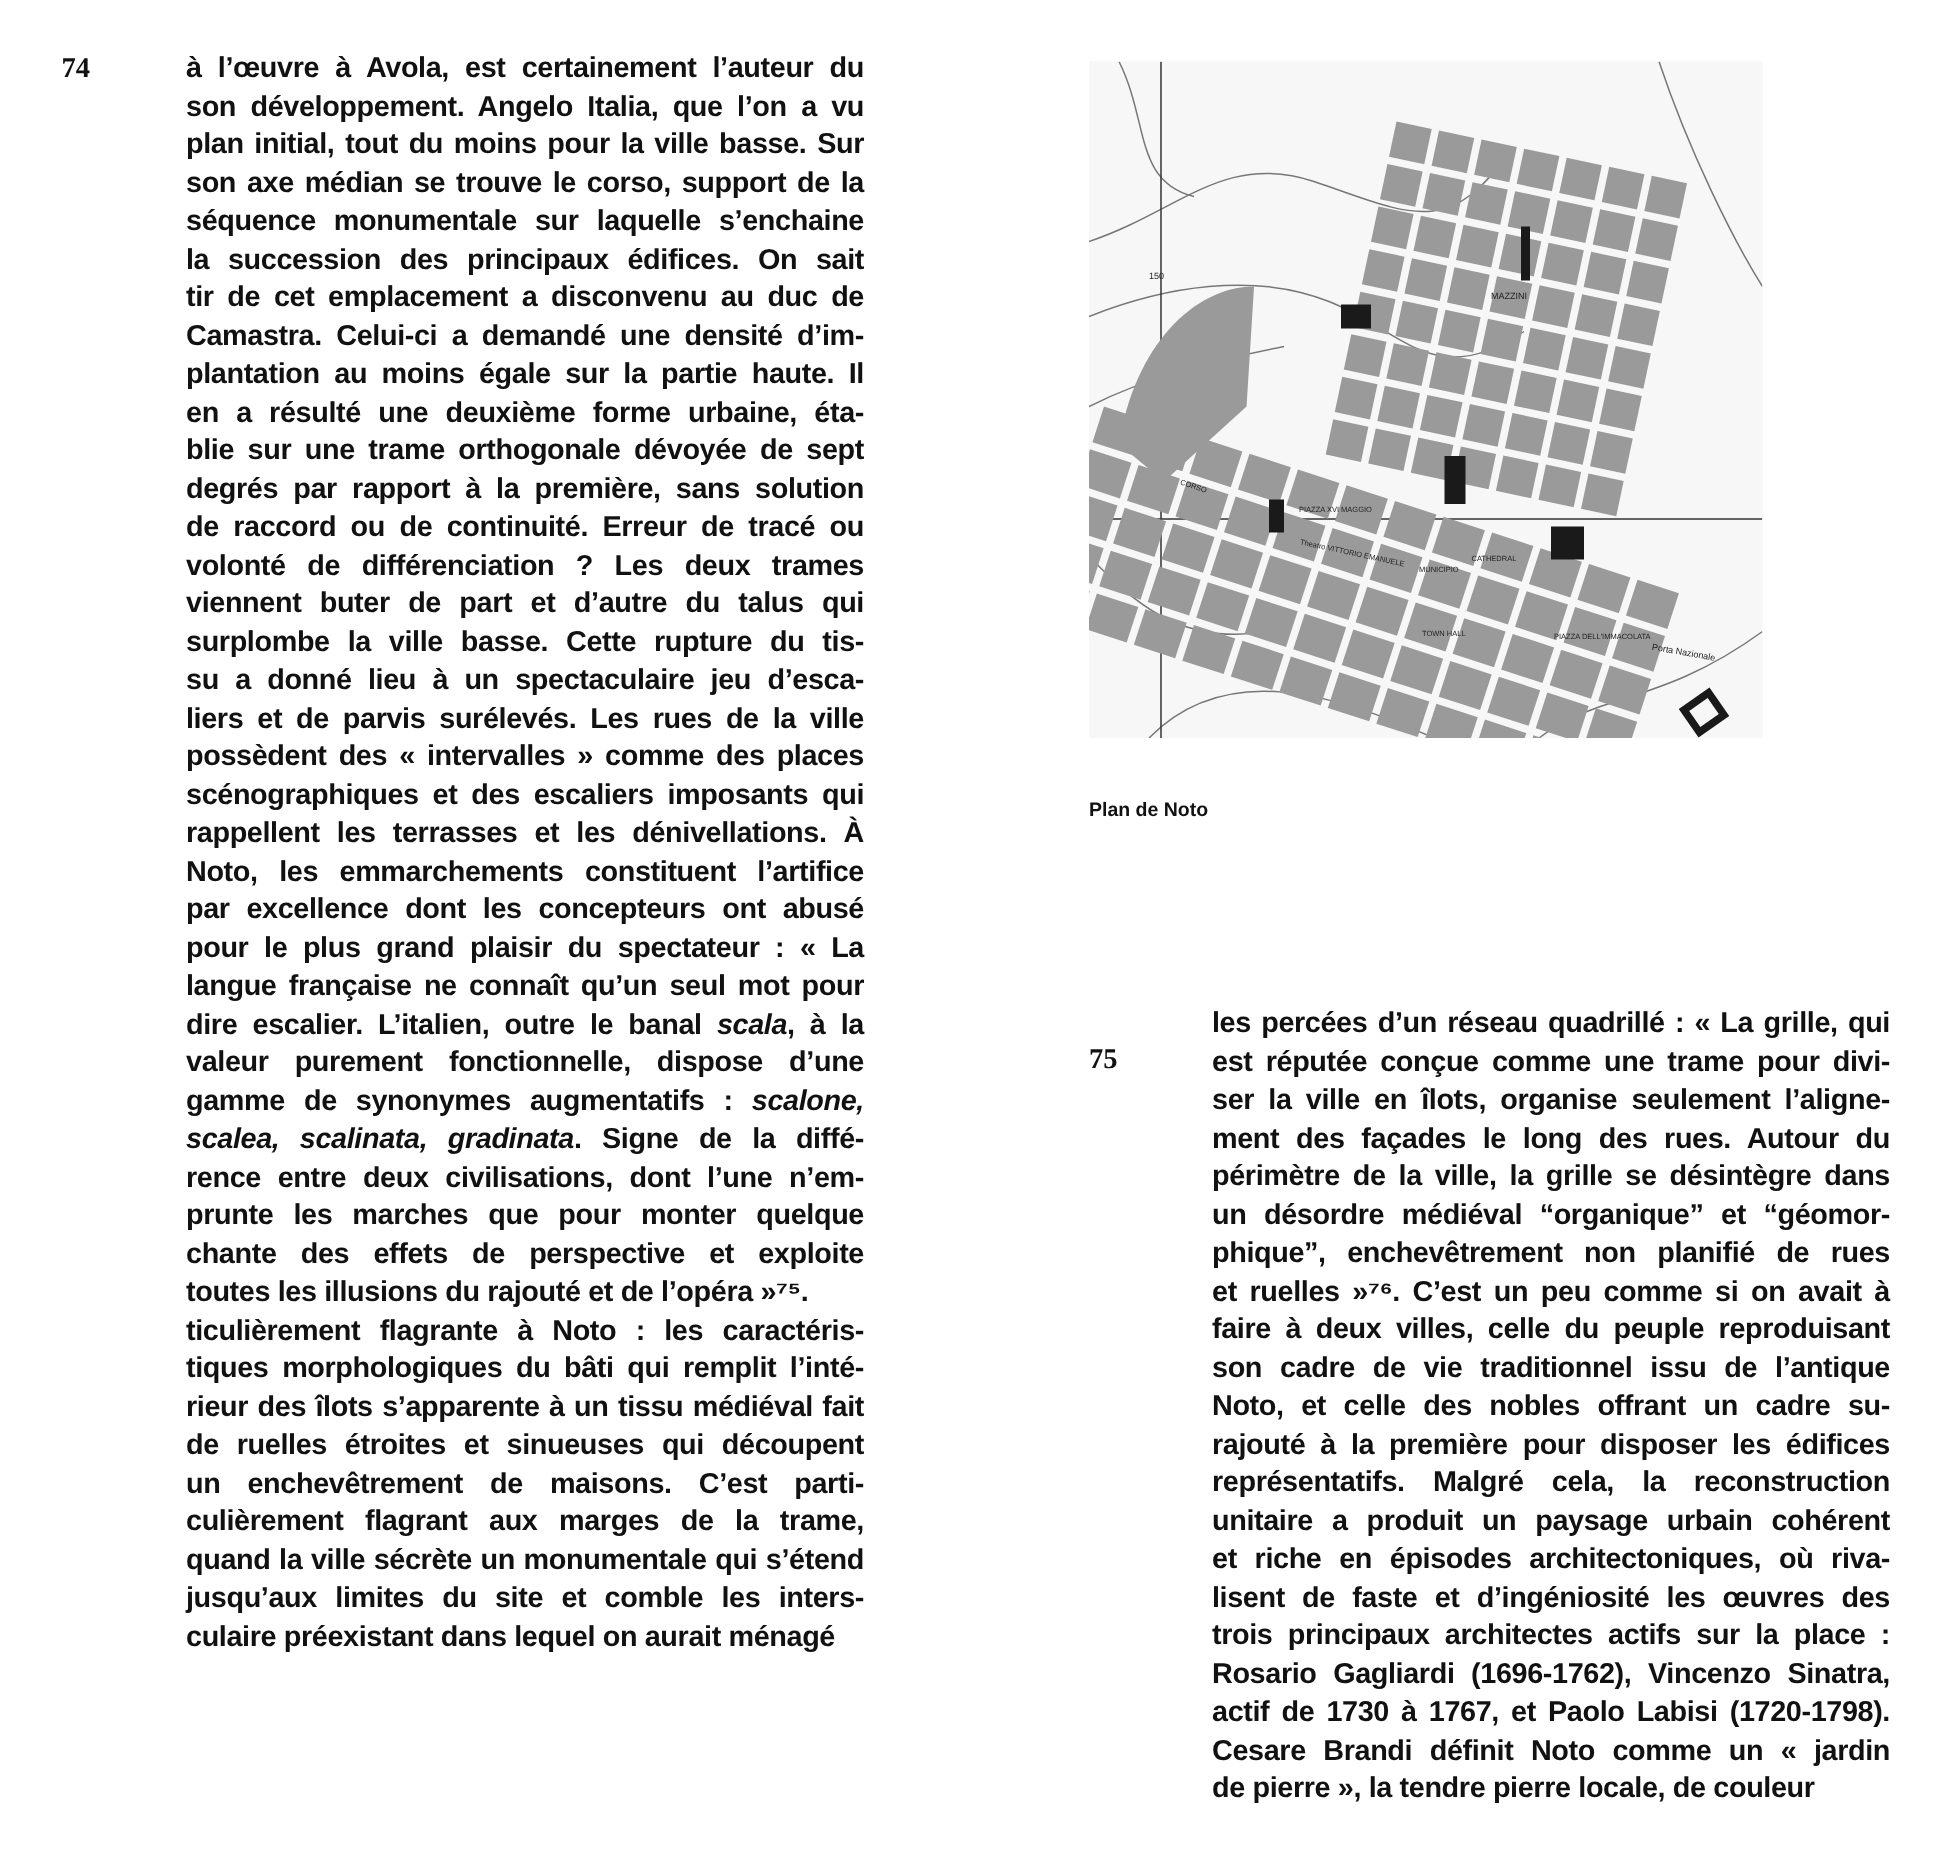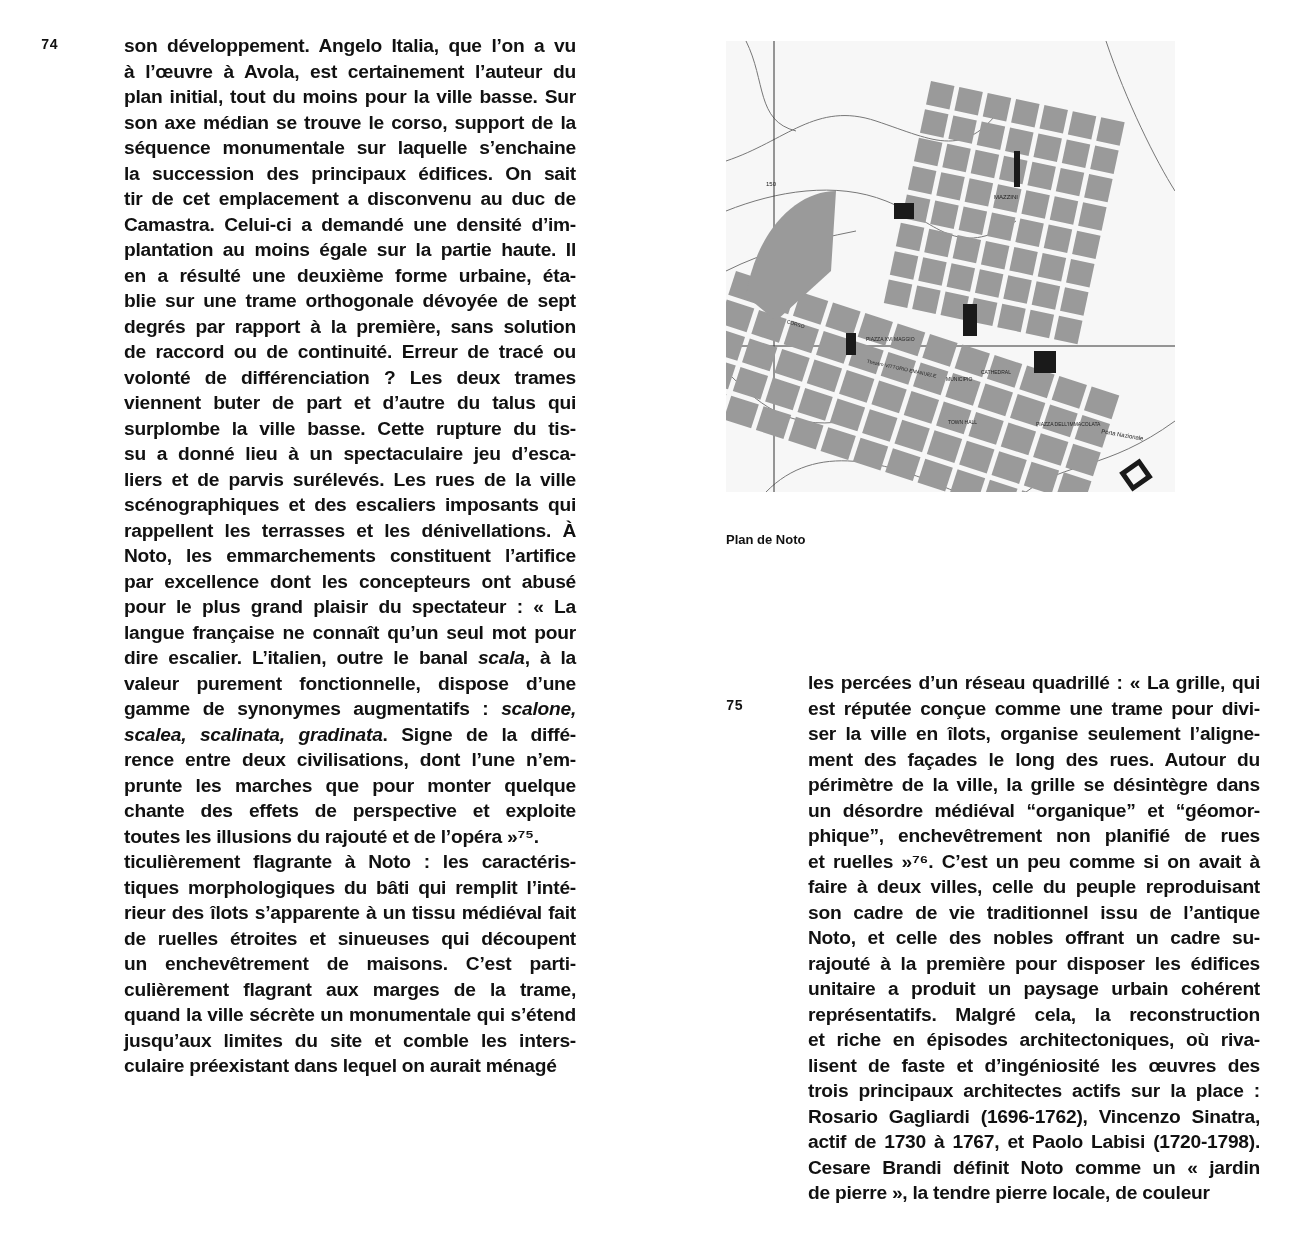--- a/index.html
+++ b/index.html
@@ -1,21 +1,21 @@
 <!DOCTYPE html>
 <html><head>
 <meta charset="utf-8">
 <style>
   html, body { margin: 0; padding: 0; background: #ffffff; }
   body { width: 1299px; height: 1240px; position: relative; overflow: hidden; color: #111111; }
   .pnum {
     position: absolute;
-    font-family: Liberation Mono, monospace;
+    font-family: Liberation Serif, serif;
     font-weight: bold;
-    font-size: 14px;
+    font-size: 19px;
     line-height: 25.5px;
   }
   .col {
     position: absolute;
     width: 452px;
     font-family: "Liberation Sans", sans-serif;
     font-weight: bold;
     font-size: 19.2px;
     line-height: 25.5px;
     letter-spacing: -0.25px;
@@ -33,38 +33,39 @@
   #caption {
     position: absolute; left: 726px; top: 496px;
     font-family: "Liberation Sans", sans-serif; font-weight: bold; font-size: 13px; line-height: 16px; margin-top: 36px;
   }
 </style>
 </head>
 <body>
 
 <div class="pnum" id="pnum-74">74</div>
 <div class="col" id="left-col">
+    <span class="line"><span>à l’œuvre à Avola, est certainement l’auteur du</span></span>
     <span class="line"><span>son développement. Angelo Italia, que l’on a vu</span></span>
-    <span class="line"><span>à l’œuvre à Avola, est certainement l’auteur du</span></span>
     <span class="line"><span>plan initial, tout du moins pour la ville basse. Sur</span></span>
     <span class="line"><span>son axe médian se trouve le corso, support de la</span></span>
     <span class="line"><span>séquence monumentale sur laquelle s’enchaine</span></span>
     <span class="line"><span>la succession des principaux édifices. On sait</span></span>
     <span class="line"><span>tir de cet emplacement a disconvenu au duc de</span></span>
     <span class="line"><span>Camastra. Celui-ci a demandé une densité d’im-</span></span>
     <span class="line"><span>plantation au moins égale sur la partie haute. Il</span></span>
     <span class="line"><span>en a résulté une deuxième forme urbaine, éta-</span></span>
     <span class="line"><span>blie sur une trame orthogonale dévoyée de sept</span></span>
     <span class="line"><span>degrés par rapport à la première, sans solution</span></span>
     <span class="line"><span>de raccord ou de continuité. Erreur de tracé ou</span></span>
     <span class="line"><span>volonté de différenciation ? Les deux trames</span></span>
     <span class="line"><span>viennent buter de part et d’autre du talus qui</span></span>
     <span class="line"><span>surplombe la ville basse. Cette rupture du tis-</span></span>
     <span class="line"><span>su a donné lieu à un spectaculaire jeu d’esca-</span></span>
     <span class="line"><span>liers et de parvis surélevés. Les rues de la ville</span></span>
+    <span class="line"><span>possèdent des « intervalles » comme des places</span></span>
     <span class="line"><span>scénographiques et des escaliers imposants qui</span></span>
     <span class="line"><span>rappellent les terrasses et les dénivellations. À</span></span>
     <span class="line"><span>Noto, les emmarchements constituent l’artifice</span></span>
     <span class="line"><span>par excellence dont les concepteurs ont abusé</span></span>
     <span class="line"><span>pour le plus grand plaisir du spectateur : « La</span></span>
     <span class="line"><span>langue française ne connaît qu’un seul mot pour</span></span>
     <span class="line"><span>dire escalier. L’italien, outre le banal </span><i>scala</i><span>, à la</span></span>
     <span class="line"><span>valeur purement fonctionnelle, dispose d’une</span></span>
     <span class="line"><span>gamme de synonymes augmentatifs : </span><i>scalone,</i><span></span></span>
     <span class="line"><span></span><i>scalea, scalinata, gradinata</i><span>. Signe de la diffé-</span></span>
@@ -244,22 +245,22 @@
     <span class="line"><span>ser la ville en îlots, organise seulement l’aligne-</span></span>
     <span class="line"><span>ment des façades le long des rues. Autour du</span></span>
     <span class="line"><span>périmètre de la ville, la grille se désintègre dans</span></span>
     <span class="line"><span>un désordre médiéval “organique” et “géomor-</span></span>
     <span class="line"><span>phique”, enchevêtrement non planifié de rues</span></span>
     <span class="line"><span>et ruelles »⁷⁶. C’est un peu comme si on avait à</span></span>
     <span class="line"><span>faire à deux villes, celle du peuple reproduisant</span></span>
     <span class="line"><span>son cadre de vie traditionnel issu de l’antique</span></span>
     <span class="line"><span>Noto, et celle des nobles offrant un cadre su-</span></span>
     <span class="line"><span>rajouté à la première pour disposer les édifices</span></span>
+    <span class="line"><span>représentatifs. Malgré cela, la reconstruction</span></span>
     <span class="line"><span>unitaire a produit un paysage urbain cohérent</span></span>
-    <span class="line"><span>représentatifs. Malgré cela, la reconstruction</span></span>
     <span class="line"><span>et riche en épisodes architectoniques, où riva-</span></span>
     <span class="line"><span>lisent de faste et d’ingéniosité les œuvres des</span></span>
     <span class="line"><span>trois principaux architectes actifs sur la place :</span></span>
     <span class="line"><span>Rosario Gagliardi (1696-1762), Vincenzo Sinatra,</span></span>
     <span class="line"><span>actif de 1730 à 1767, et Paolo Labisi (1720-1798).</span></span>
     <span class="line"><span>Cesare Brandi définit Noto comme un « jardin</span></span>
     <span class="line last"><span>de pierre », la tendre pierre locale, de couleur</span></span>
   </div>
 
 </body></html>

